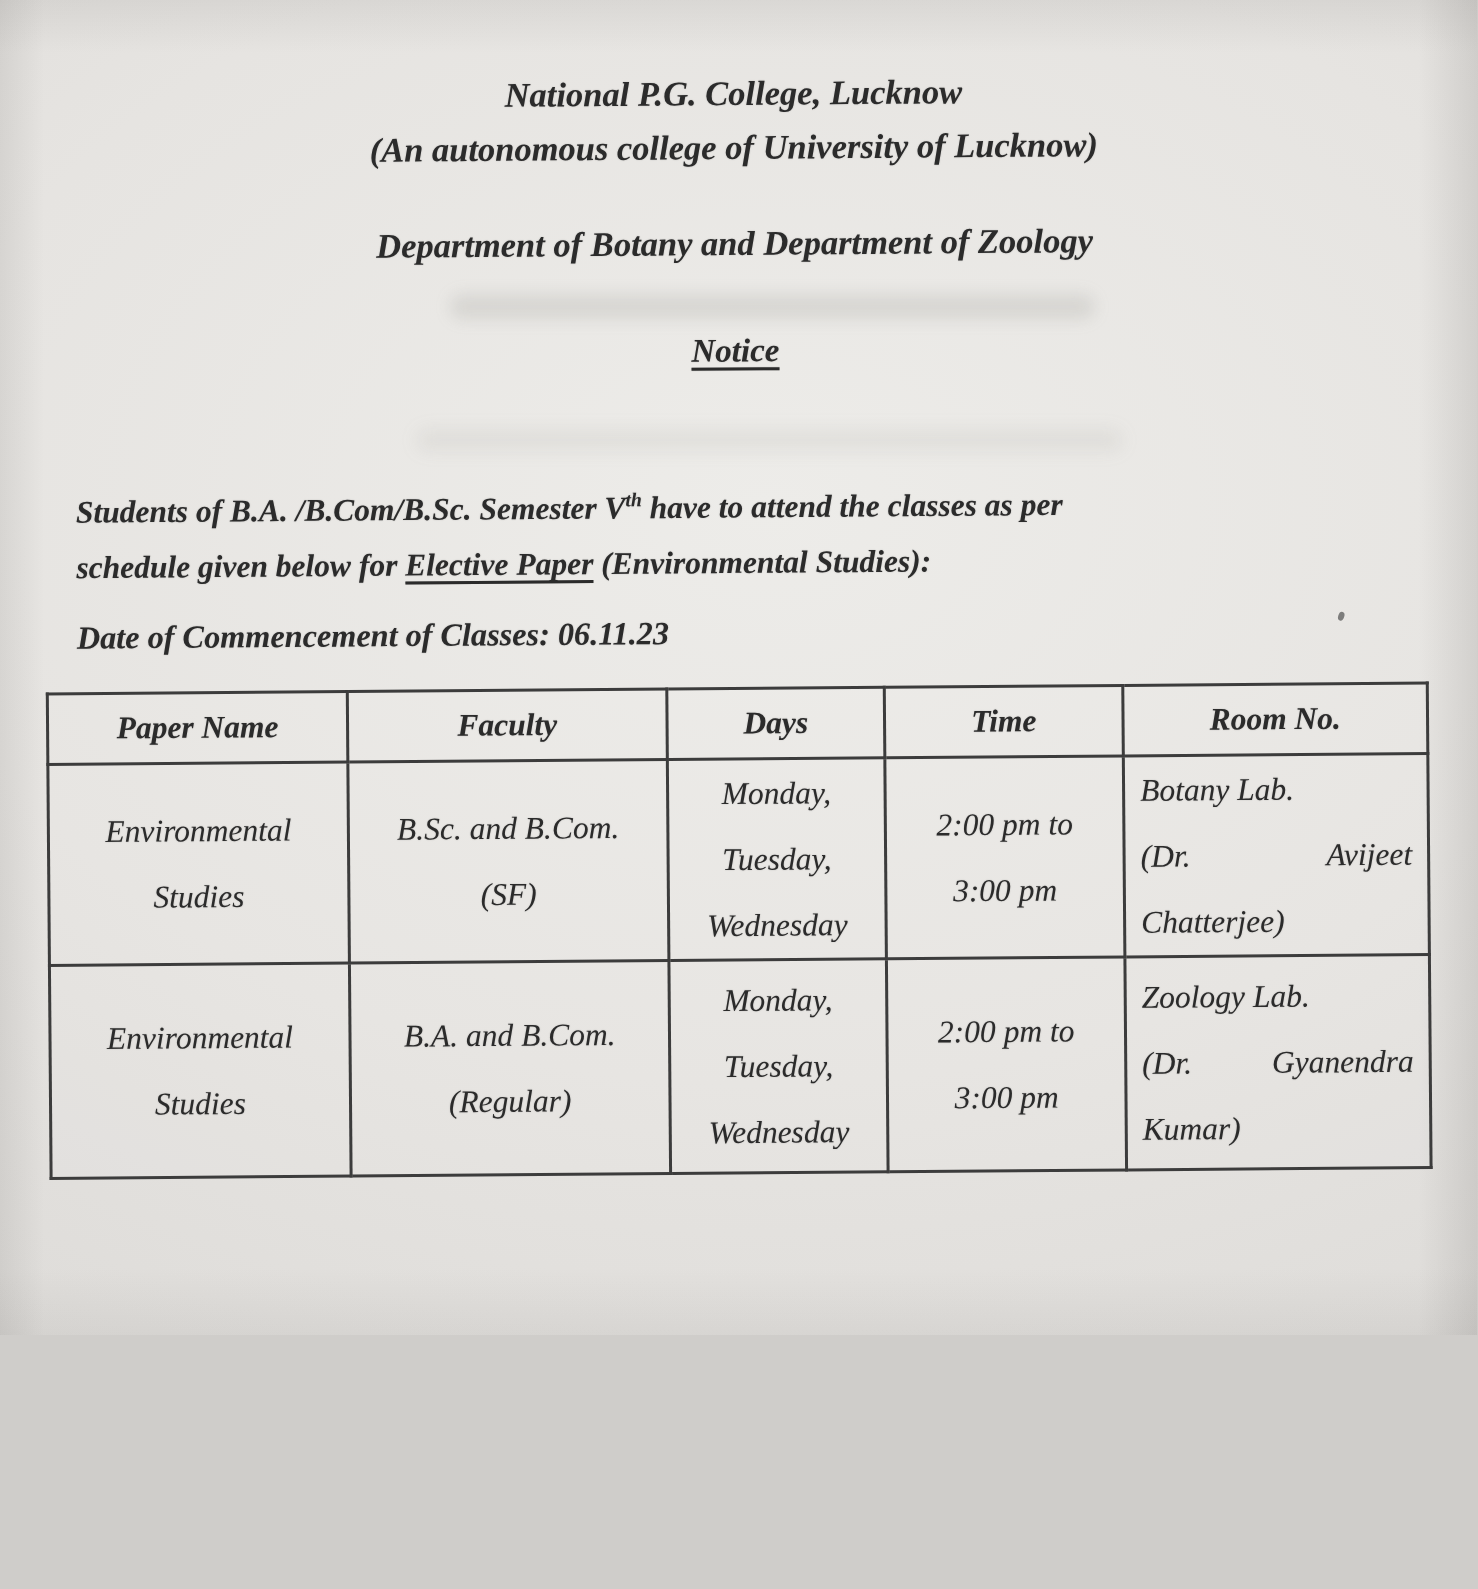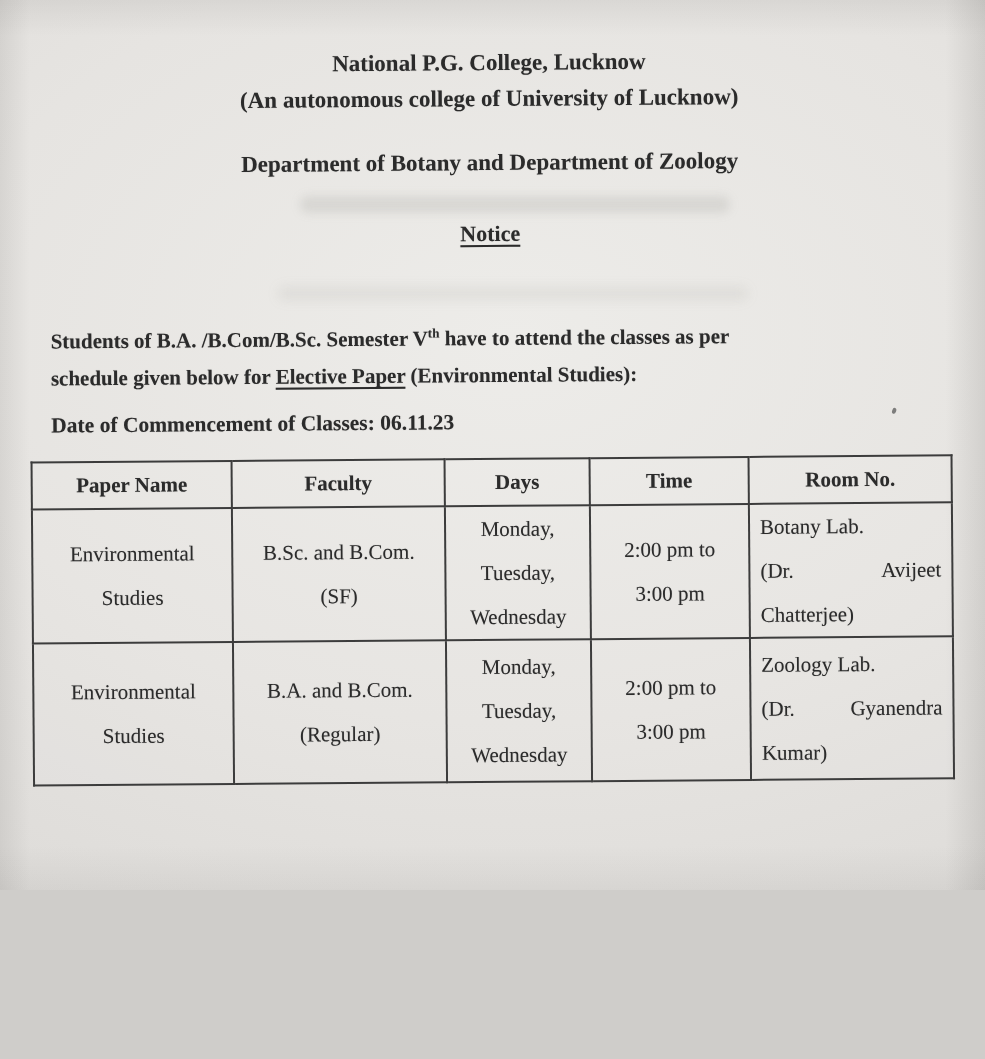--- a/index.html
+++ b/index.html
@@ -8,20 +8,21 @@
     position: relative;
     width: 985px;
     height: 890px;
     overflow: hidden;
     font-family: "Liberation Serif", "DejaVu Serif", serif;
     color: #2b2b2b;
     background:
       linear-gradient(to right, rgba(100,98,95,0.12), rgba(100,98,95,0) 3%, rgba(100,98,95,0) 96%, rgba(100,98,95,0.16)),
       linear-gradient(to bottom, rgba(100,98,95,0.10), rgba(100,98,95,0) 4%, rgba(100,98,95,0) 95%, rgba(100,98,95,0.08)),
       radial-gradient(ellipse 120% 90% at 52% 38%, #edece9 0%, #e6e4e1 48%, #dddbd8 85%, #d7d5d2 100%);
+    font-style: italic;
   }
   .content {
     position: absolute;
     inset: 0;
     transform: rotate(-0.45deg);
     transform-origin: 490px 520px;
     text-shadow: 0 0 1px rgba(43,43,43,0.28);
   }
   .center-line { position: absolute; left: 0; width: 100%; text-align: center; font-weight: bold; }
   .college-name   { top: 50px;  font-size: 23px; }

